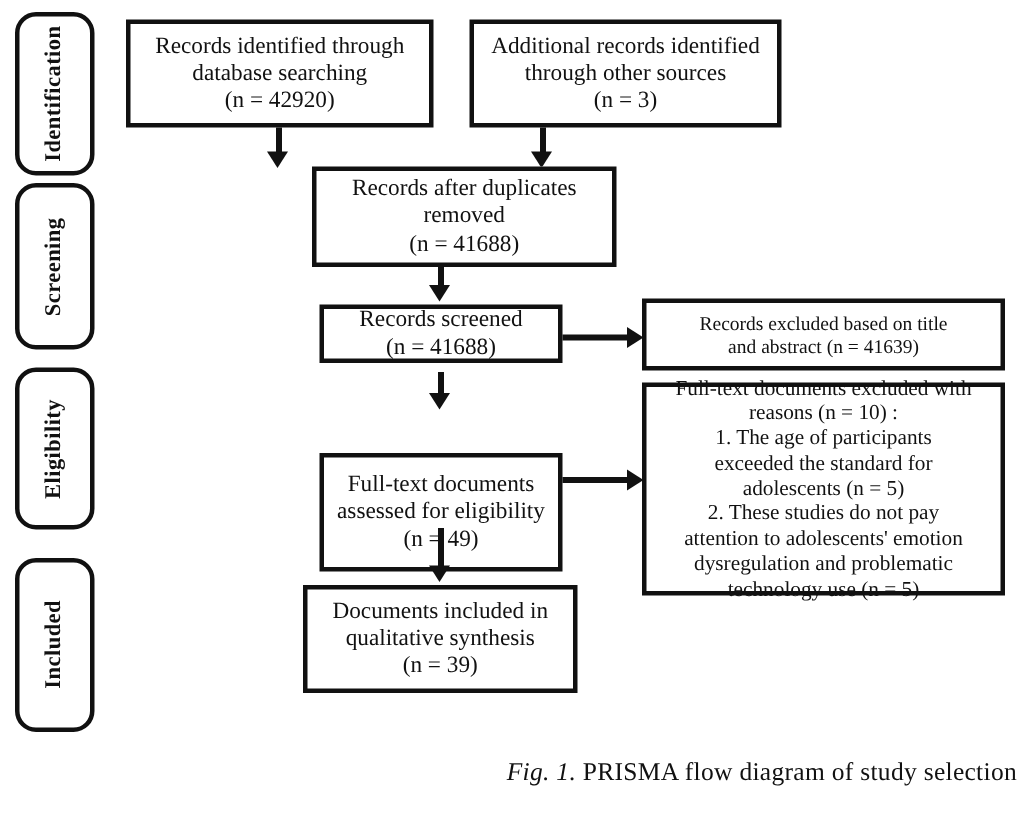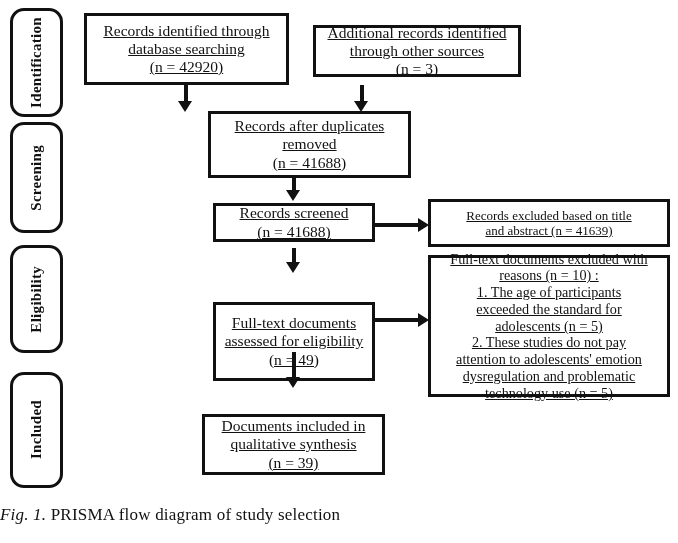--- a/index.html
+++ b/index.html
@@ -48,21 +48,20 @@
     align-items: center;
     justify-content: center;
     text-align: center;
     padding: 2px 5px;
     line-height: 1.18;
   }
   .flow-box .box-text {
     display: block;
     width: 100%;
     white-space: pre-line;
-    text-decoration: underline;
   }
   .fs16 { font-size: 15.5px; }
   .fs15 { font-size: 13px; }
   .fs14 { font-size: 14.2px; }
 
   
   .v-line {
     position: absolute;
     width: 4px;
     background: #111111;
@@ -88,21 +87,21 @@
     border-bottom: 7px solid transparent;
     border-left: 11px solid #111111;
   }
 
   
   #figure-caption {
     position: absolute;
     left: 0;
     top: 505px;
     width: 678px;
-    text-align: left;
+    text-align: right;
     font-size: 17px;
     letter-spacing: 0.2px;
   }
   #figure-caption .cap-em {
     font-style: italic;
   }
 </style>
 </head>
 <body>
 
@@ -120,21 +119,21 @@
   <div class="stage-label" style="left:10px; top:372px; width:53px; height:116px;">
     <span>Included</span>
   </div>
 
   <div class="flow-box fs16" style="left:84px; top:13px; width:205px; height:72px;">
     <span class="box-text">Records identified through
 database searching
 (n = 42920)</span>
   </div>
 
-  <div class="flow-box fs16" style="left:313px; top:25px; width:208px; height:52px;">
+  <div class="flow-box fs16" style="left:313px; top:13px; width:208px; height:72px;">
     <span class="box-text">Additional records identified
 through other sources
 (n = 3)</span>
   </div>
 
   <div class="v-line" style="left:184px; top:85px; height:18px;"></div>
   <div class="arrow-down" style="left:178px; top:101px;"></div>
 
   <div class="v-line" style="left:360px; top:85px; height:18px;"></div>
   <div class="arrow-down" style="left:354px; top:101px;"></div>
@@ -181,21 +180,21 @@
 adolescents (n = 5)
 2. These studies do not pay
 attention to adolescents' emotion
 dysregulation and problematic
 technology use (n = 5)</span>
   </div>
 
   <div class="v-line" style="left:292px; top:352px; height:26px;"></div>
   <div class="arrow-down" style="left:286px; top:377px;"></div>
 
-  <div class="flow-box fs16" style="left:202px; top:390px; width:183px; height:61px;margin-top:24px;">
+  <div class="flow-box fs16" style="left:202px; top:390px; width:183px; height:72px;">
     <span class="box-text">Documents included in
 qualitative synthesis
 (n = 39)</span>
   </div>
 
   <div id="figure-caption">
     <span class="cap-em">Fig. 1.</span><span> PRISMA flow diagram of study selection</span>
   </div>
 
 </div>

